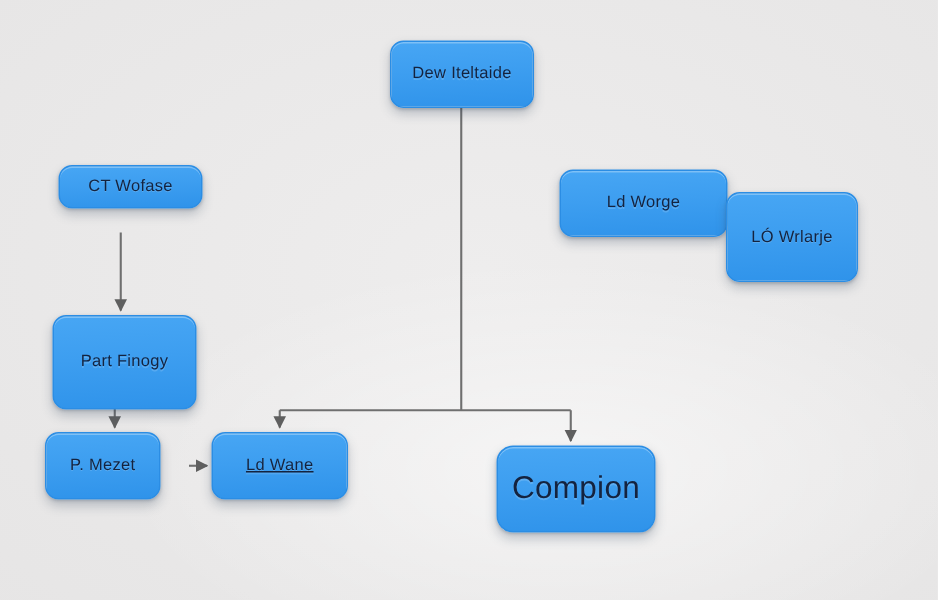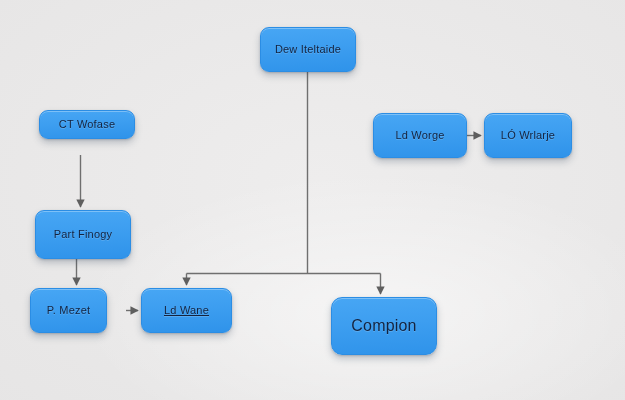--- a/index.html
+++ b/index.html
@@ -55,21 +55,21 @@
     user-select: none;
   }
   .node .label {
     display: block;
     padding: 0 6px;
     text-shadow: 0 1px 0 rgba(255,255,255,0.16);
   }
 
   .node.big {
     border-radius: 11px;
-    font-size: 16px;
+    font-size: 21px;
   }
 </style>
 </head>
 <body>
 
 <div id="canvas">
 
   <svg id="connectors" viewBox="0 0 625 400" width="625" height="400">
     <defs>
       <marker id="arrowhead" viewBox="0 0 10 10" refX="9" refY="5" markerWidth="6" markerHeight="6" orient="auto-start-reverse">
@@ -98,37 +98,37 @@
   </svg>
 
   <div class="node" style="left:260px; top:27px; width:96px; height:45px;">
     <span class="label">Dew Iteltaide</span>
   </div>
 
   <div class="node" style="left:39px; top:110px; width:96px; height:29px;">
     <span class="label">CT Wofase</span>
   </div>
 
-  <div class="node" style="left:35px; top:210px; width:96px; height:49px;">
+  <div class="node" style="left:35px; top:210px; width:96px; height:63px;">
     <span class="label">Part Finogy</span>
   </div>
 
   <div class="node" style="left:30px; top:288px; width:77px; height:45px;">
     <span class="label">P. Mezet</span>
   </div>
 
   <div class="node" style="left:141px; top:288px; width:91px; height:45px;text-decoration:underline;">
     <span class="label">Ld Wane</span>
   </div>
 
   <div class="node big" style="left:331px; top:297px; width:106px; height:58px;">
     <span class="label">Compion</span>
   </div>
 
-  <div class="node" style="left:373px; top:113px; width:94px; height:45px;">
+  <div class="node" style="left:373px; top:113px; width:112px; height:45px;">
     <span class="label">Ld Worge</span>
   </div>
 
-  <div class="node" style="left:484px; top:113px; width:88px; height:45px;text-align:center;">
+  <div class="node" style="left:484px; top:128px; width:88px; height:60px;text-align:center;">
     <span class="label">LÓ Wrlarje</span>
   </div>
 
 </div>
 
 </body></html>

